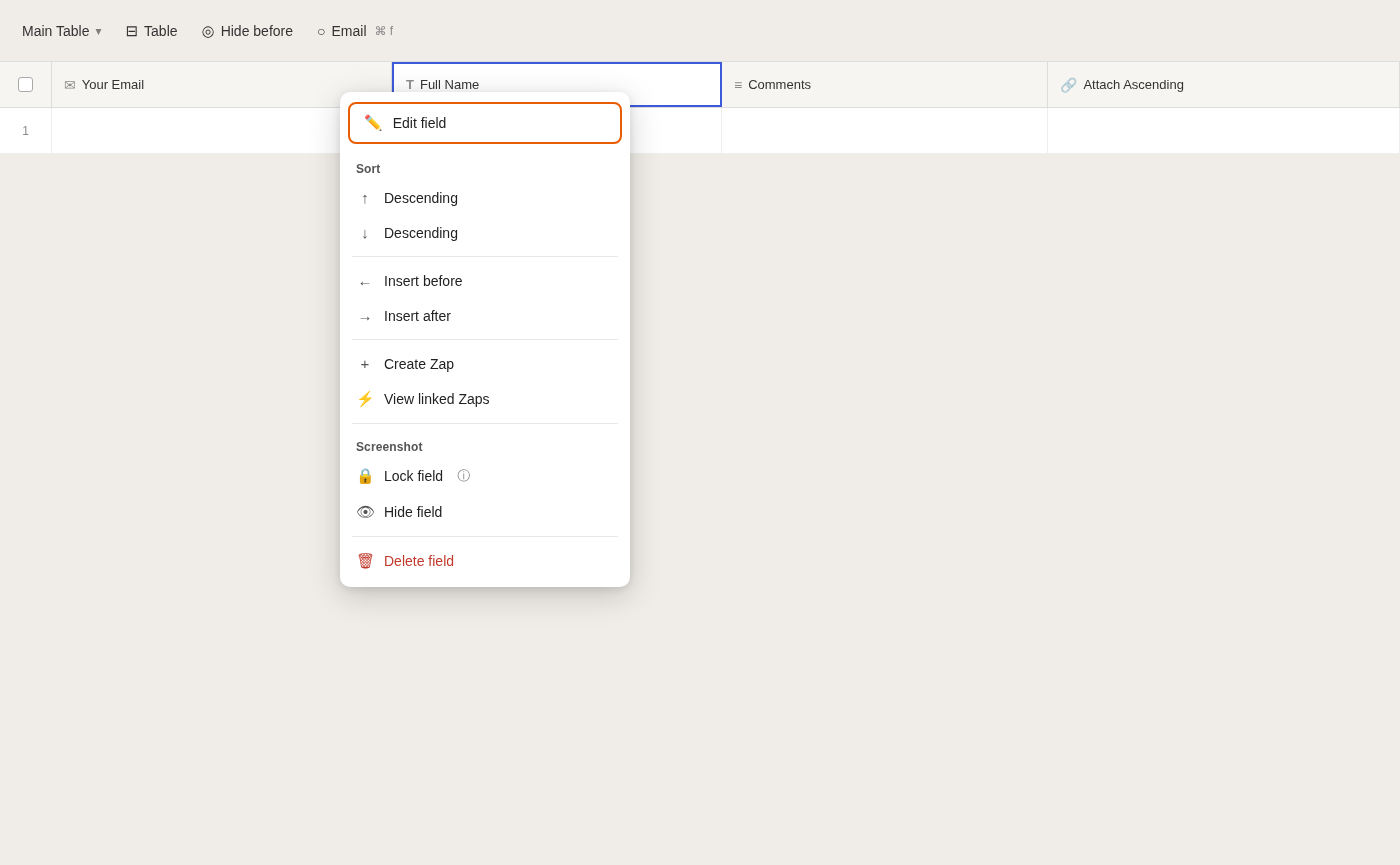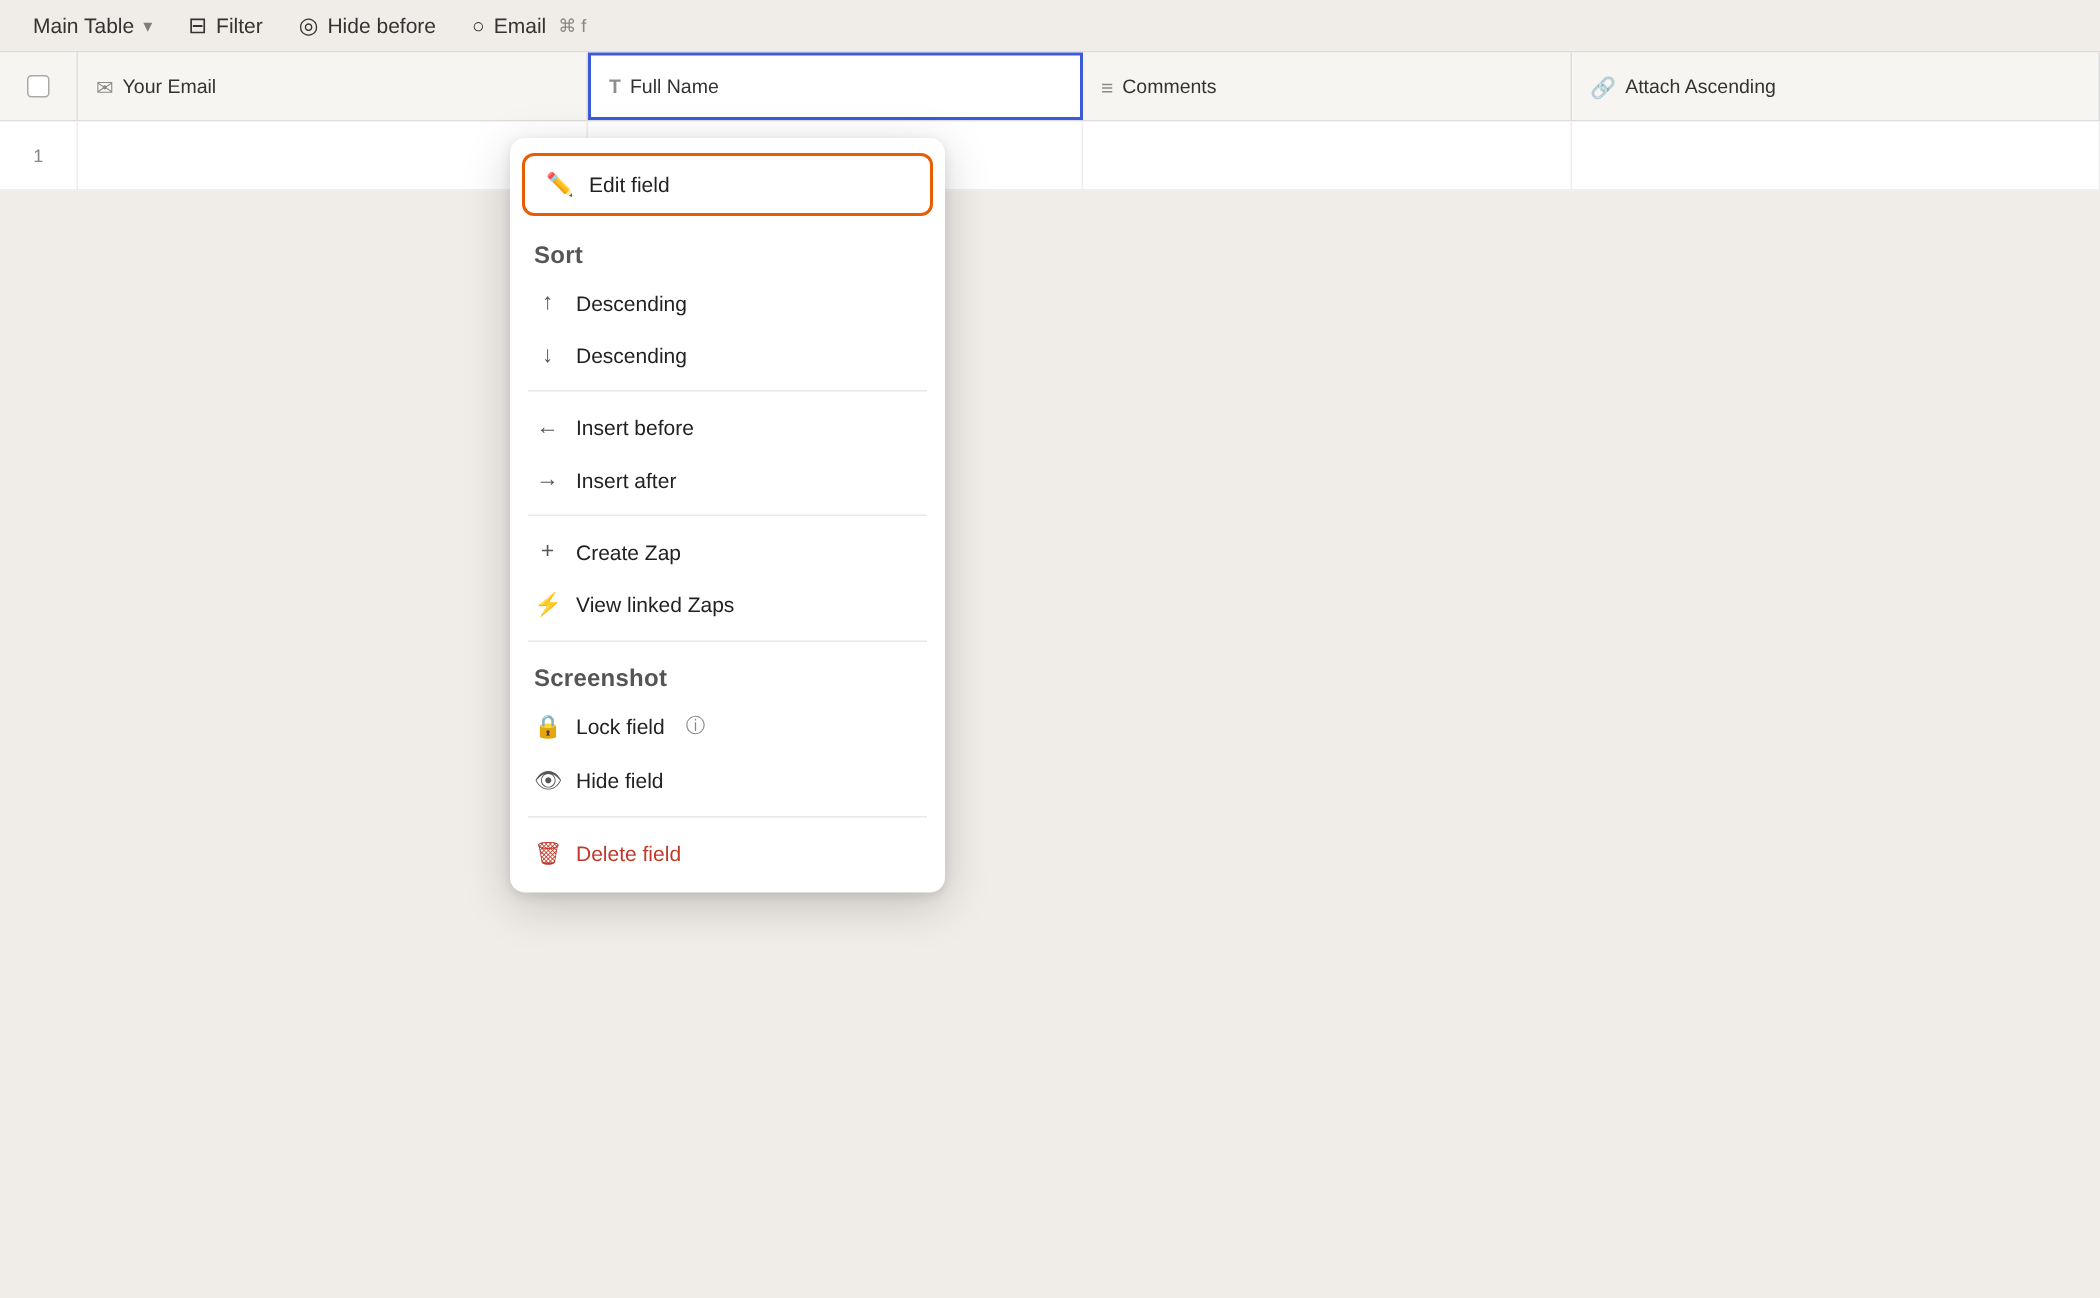--- a/index.html
+++ b/index.html
@@ -11,21 +11,21 @@
       overflow: hidden;
       position: relative;
     }
 
     
     .toolbar {
       display: flex;
       align-items: center;
       gap: 4px;
       padding: 0 12px;
-      height: 35px;
+      height: 62px;
       background: #f0ede8;
       border-bottom: 1px solid #ddd;
     }
     .toolbar-item {
       display: flex;
       align-items: center;
       gap: 6px;
       padding: 5px 10px;
       border-radius: 6px;
       cursor: pointer;
@@ -113,21 +113,21 @@
       align-items: center;
       gap: 10px;
       cursor: pointer;
       font-size: 14px;
       font-weight: 500;
       color: #222;
     }
 
     .menu-section-label {
       padding: 10px 16px 4px 16px;
-      font-size: 16px;
+      font-size: 12px;
       font-weight: 600;
       color: #555;
       letter-spacing: 0.01em;
     }
 
     .menu-item {
       display: flex;
       align-items: center;
       gap: 10px;
       padding: 9px 16px;
@@ -166,21 +166,21 @@
 <body>
 
 <div class="toolbar">
   <div class="toolbar-item">
     <span>Main Table</span>
     <span style="font-size:12px;opacity:0.6;">▾</span>
   </div>
 
   <div class="toolbar-item">
     <span style="font-size:15px;">⊟</span>
-    <span>Filter</span>
+    <span>Table</span>
   </div>
 
   <div class="toolbar-item">
     <span style="font-size:15px;">◎</span>
     <span>Hide before</span>
   </div>
 
   <div class="toolbar-item">
     <span style="font-size:14px;">○</span>
     <span>Email</span>

